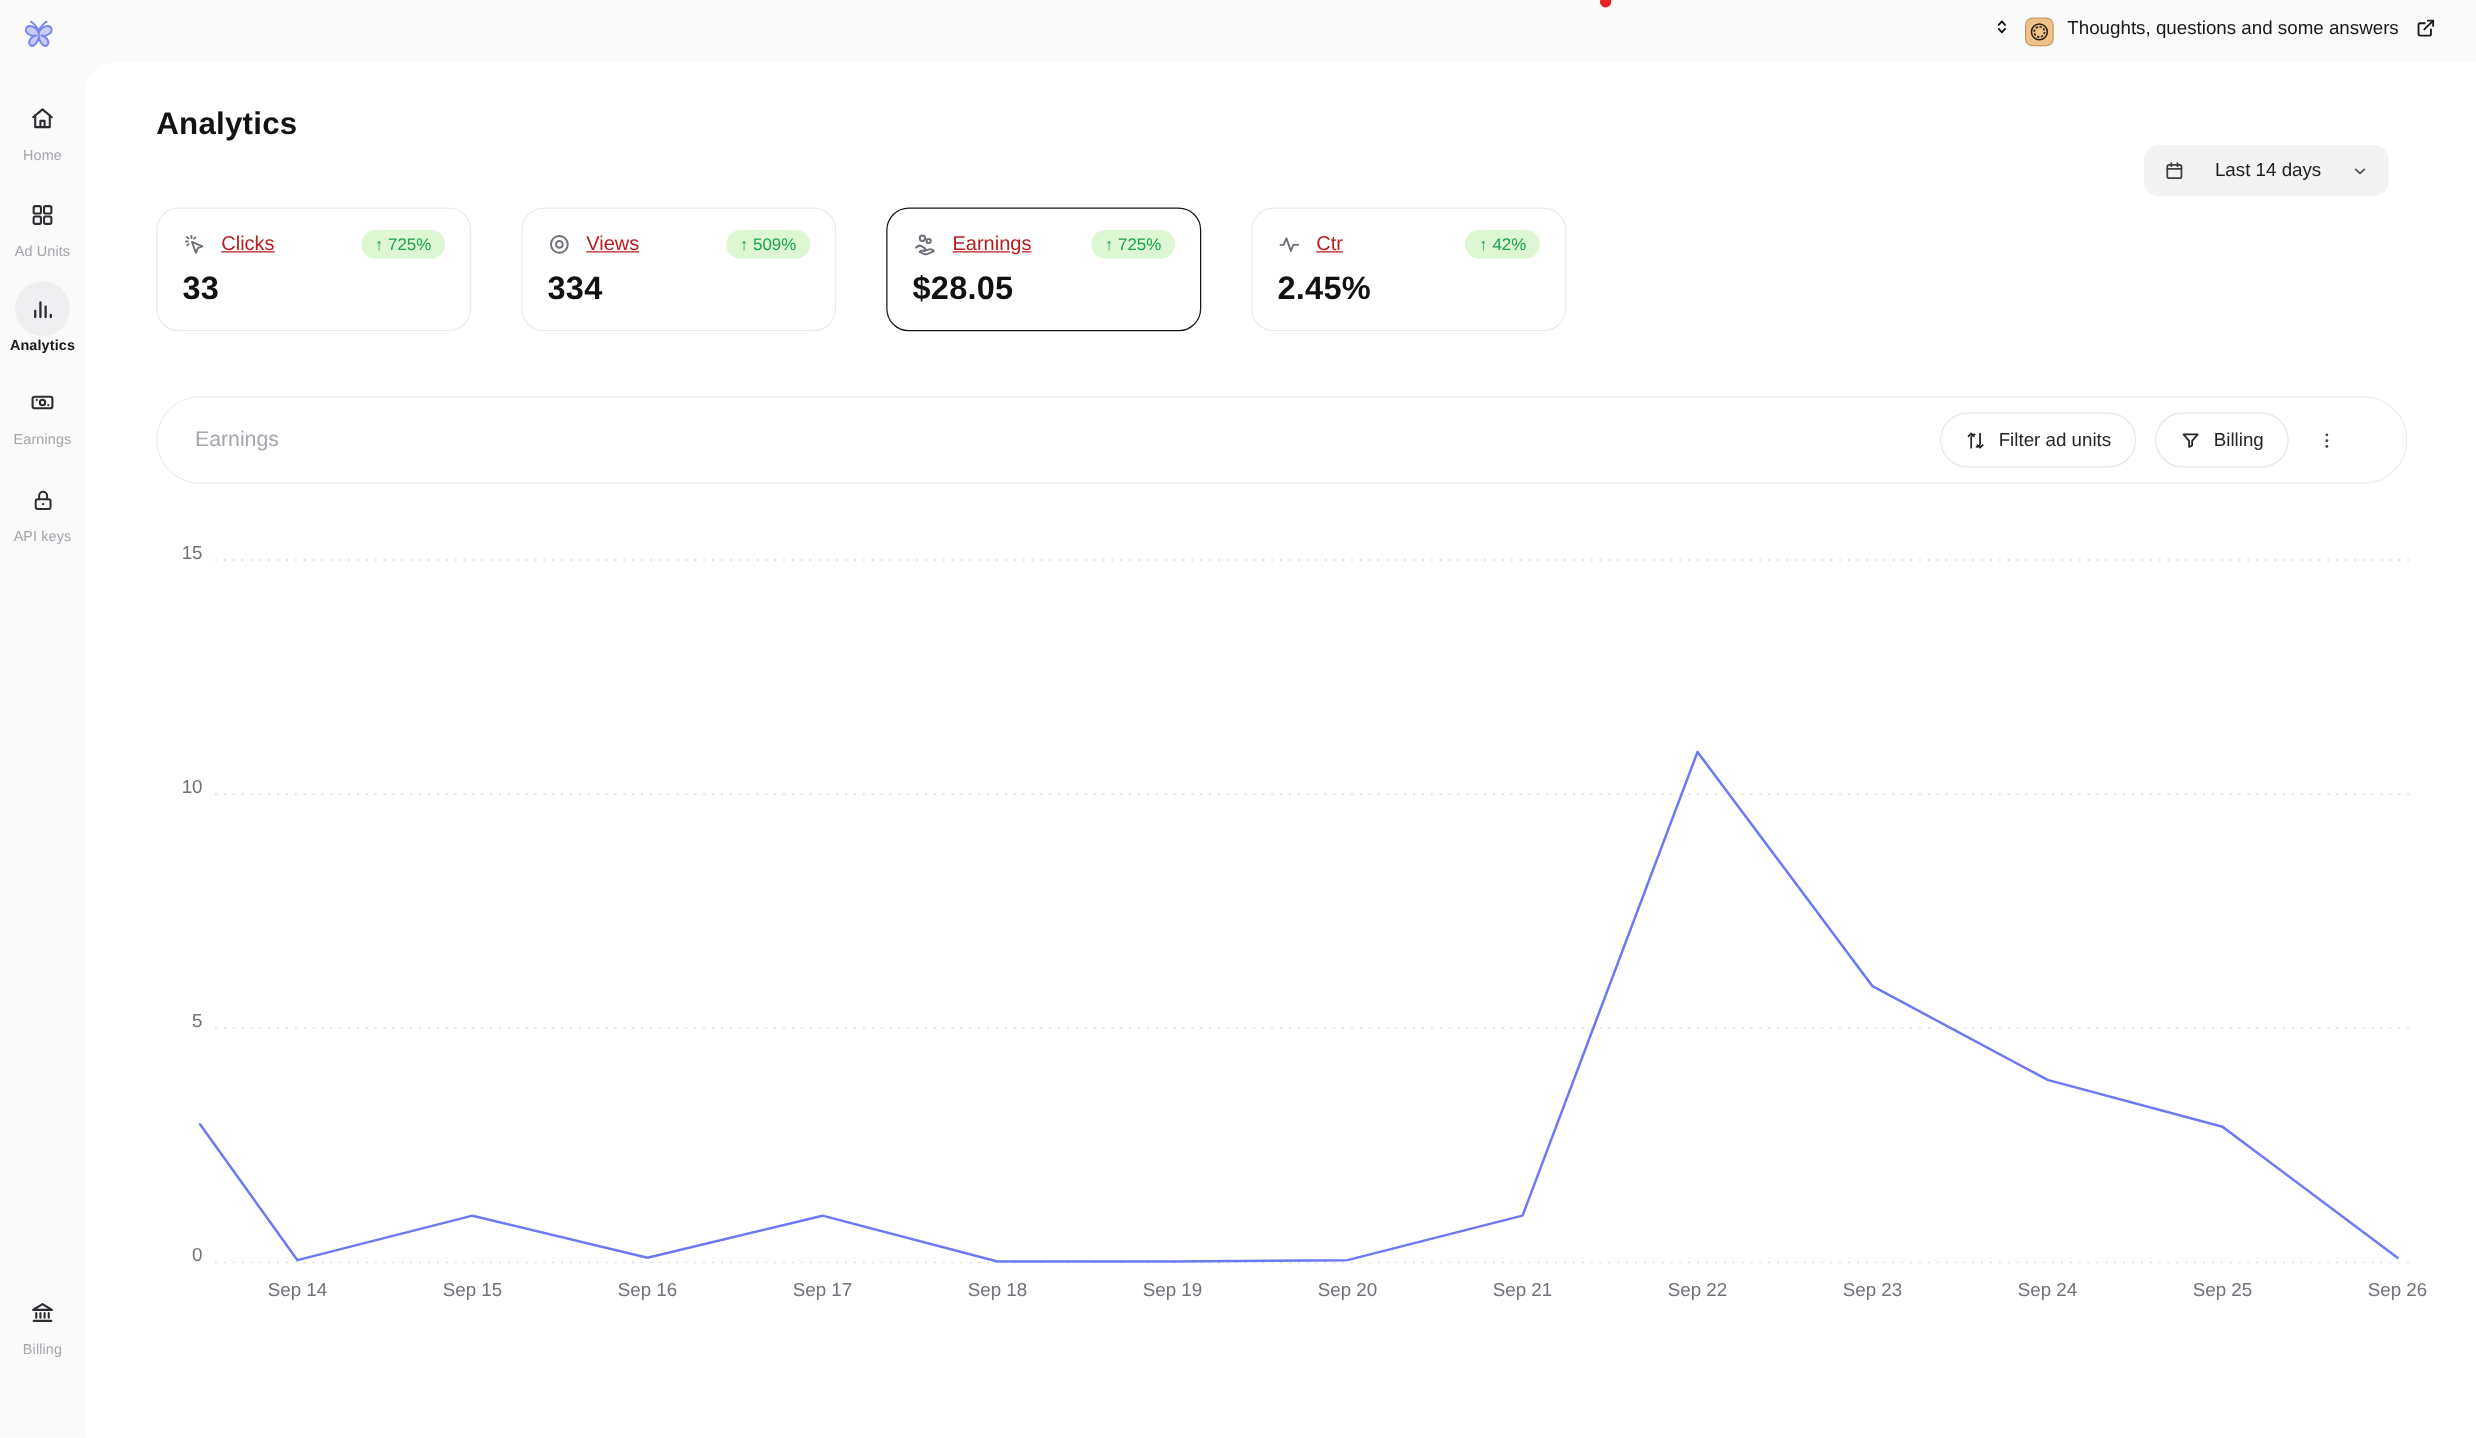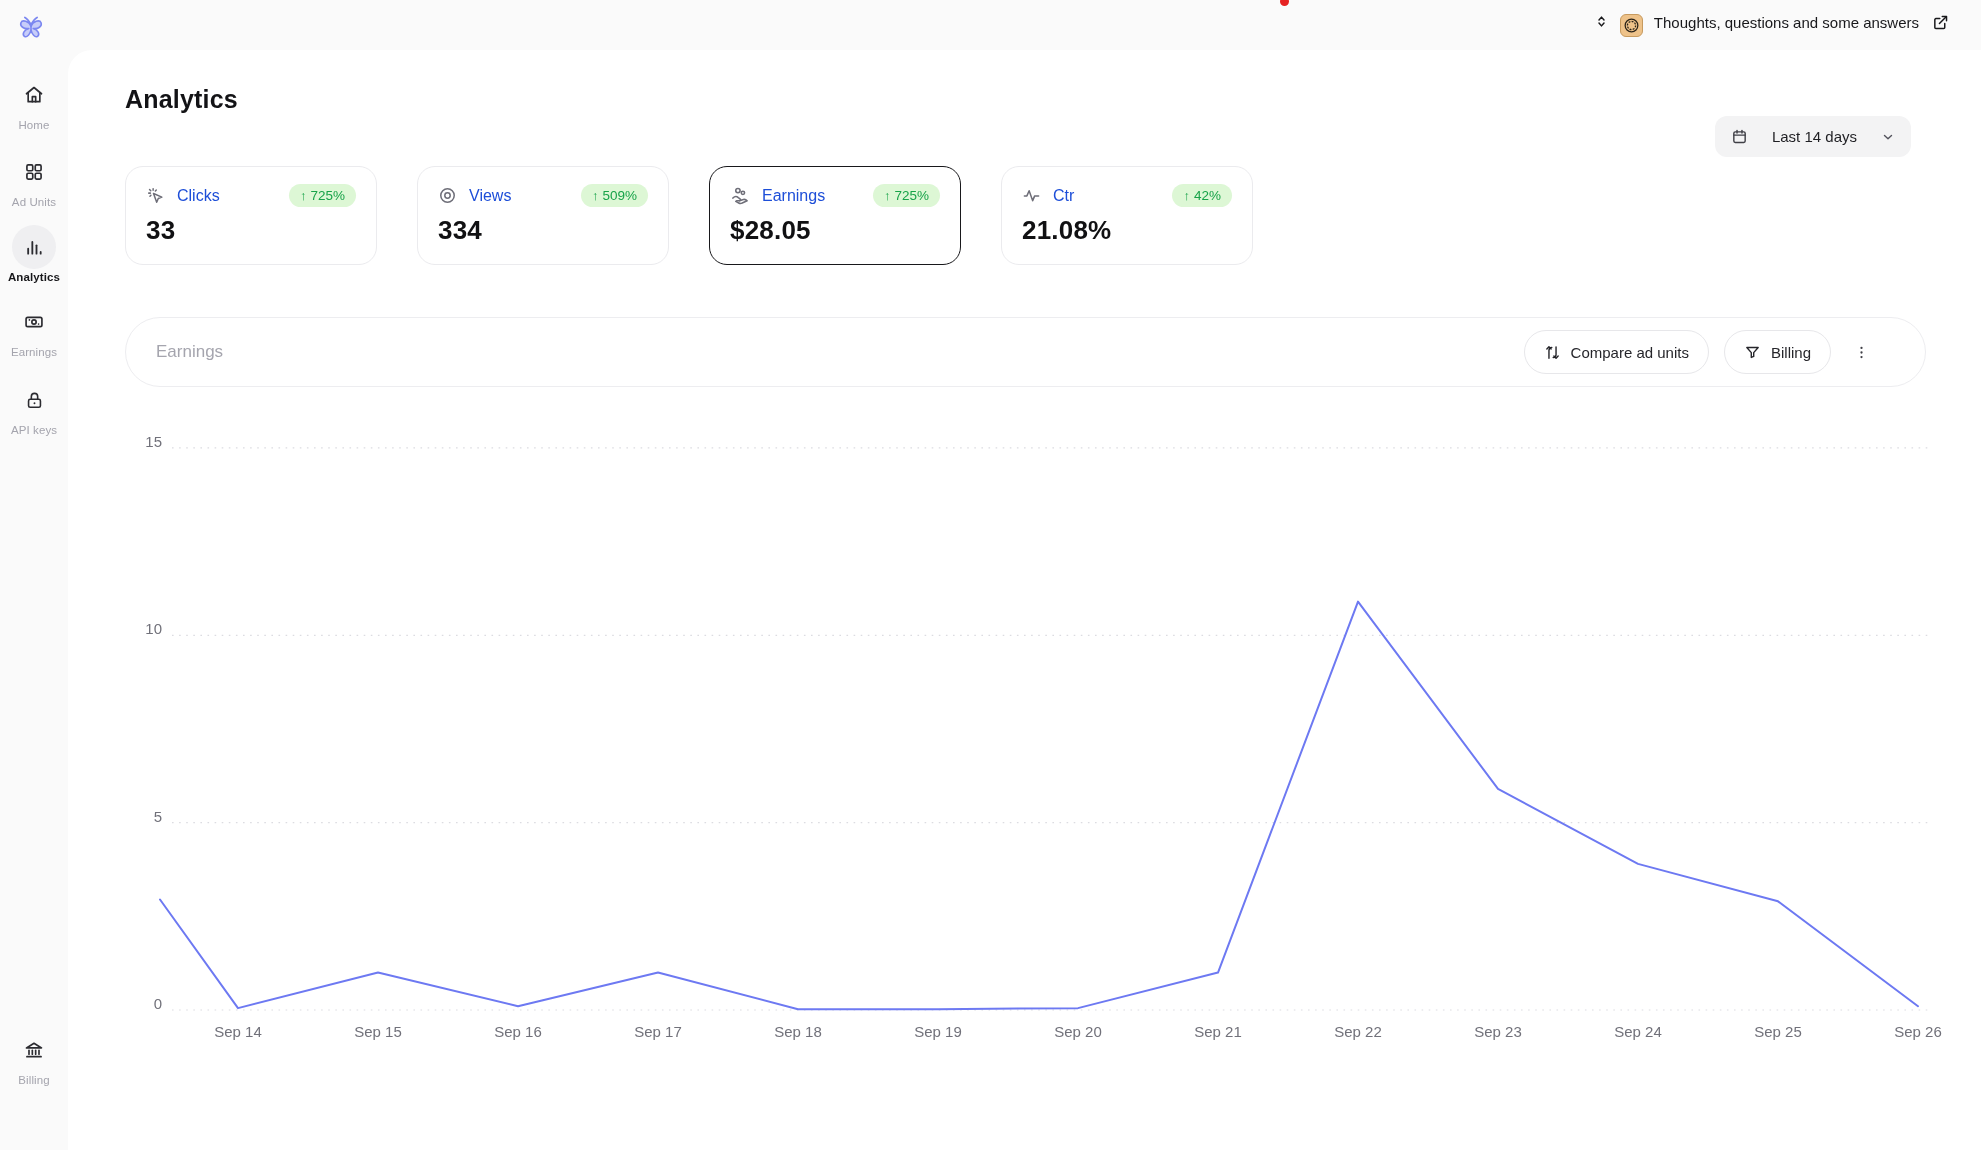--- a/index.html
+++ b/index.html
@@ -73,21 +73,21 @@
   
   .stats-row { position:absolute; left:57px; top:116px; display:flex; gap:40px; }
   .stat-card {
     width:252px; height:99px; background:#fff;
     border:1px solid #ebebee; border-radius:18px;
     padding:17px 20px 0 20px; cursor:pointer;
   }
   .stat-card.selected { border:1.6px solid #18181b; }
   .stat-top { display:flex; align-items:center; gap:12px; }
   .stat-icon { color:#6e6e78; display:flex; }
-  .stat-label { font-size:16px; color:#1d4ed8; flex:1; }
+  .stat-label { font-size:16px; color:#b91c1c; flex:1;text-decoration:underline; }
   .badge {
     display:flex; align-items:center; gap:4px;
     background:#ddf7d5; color:#18a349;
     border-radius:999px; padding:4px 11px;
     font-size:13.5px; font-weight:500;
   }
   .badge .arr { font-size:13px; }
   .stat-value { margin-top:8px; font-size:26px; font-weight:700; color:#111113; letter-spacing:.2px; }
 
   
@@ -322,37 +322,37 @@
           <svg width="19" height="19" viewBox="0 0 24 24" fill="none" stroke="currentColor" stroke-width="1.9" stroke-linecap="round" stroke-linejoin="round">
               <path d="M3 12.5h3.2L9 6l4.5 12.5L16 12.5h5"></path>
             </svg>
         </span>
         <span class="stat-label">Ctr</span>
         <span class="badge">
             <span class="arr">↑</span>
             <span>42%</span>
           </span>
       </div>
-      <div class="stat-value">21.08%</div>
+      <div class="stat-value">2.45%</div>
     </div>
   </div>
 
   <div class="section-bar">
     <span class="section-title">Earnings</span>
 
     <button class="pill-button">
       <span style="display:flex;color:#26262b;">
         <svg width="17" height="17" viewBox="0 0 24 24" fill="none" stroke="currentColor" stroke-width="2" stroke-linecap="round" stroke-linejoin="round">
             <path d="M7 20V9a4 4 0 0 1 4-4"></path>
             <path d="M4 7 7 4l3 3"></path>
             <path d="M17 4v11a4 4 0 0 1-4 4"></path>
             <path d="M20 17l-3 3-3-3"></path>
           </svg>
       </span>
-      <span>Compare ad units</span>
+      <span>Filter ad units</span>
     </button>
 
     <button class="pill-button">
       <span style="display:flex;color:#26262b;">
         <svg width="17" height="17" viewBox="0 0 24 24" fill="none" stroke="currentColor" stroke-width="2" stroke-linecap="round" stroke-linejoin="round">
             <path d="M4 5h16l-6.3 7.2v5.3L10.3 19v-6.8L4 5Z"></path>
           </svg>
       </span>
       <span>Billing</span>
     </button>

